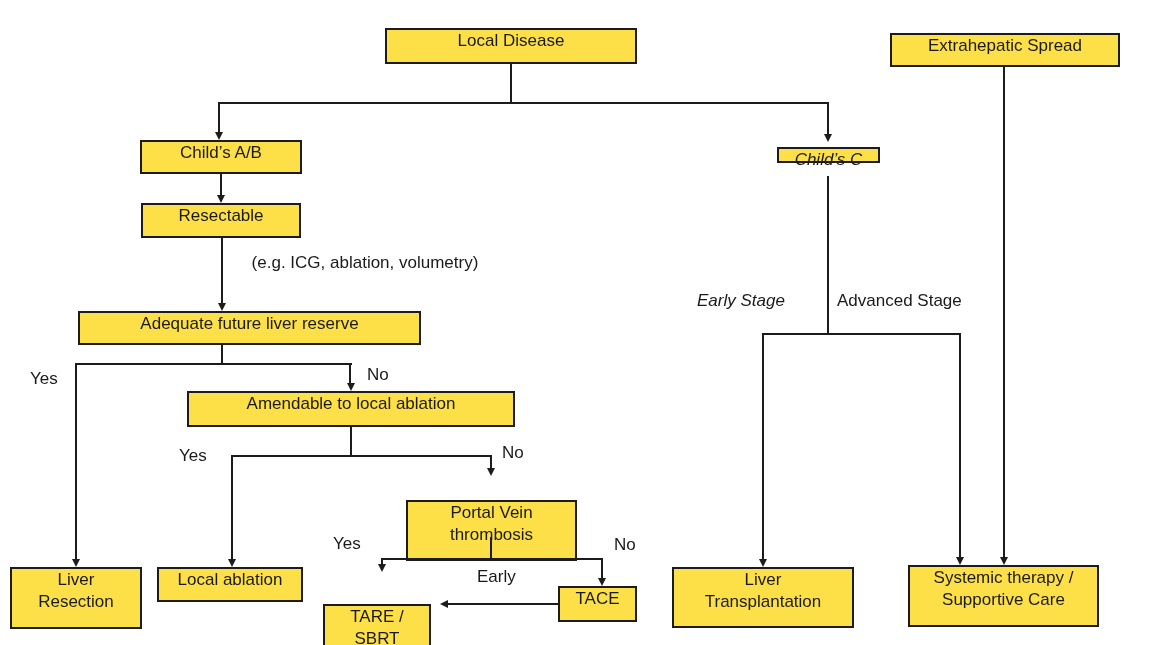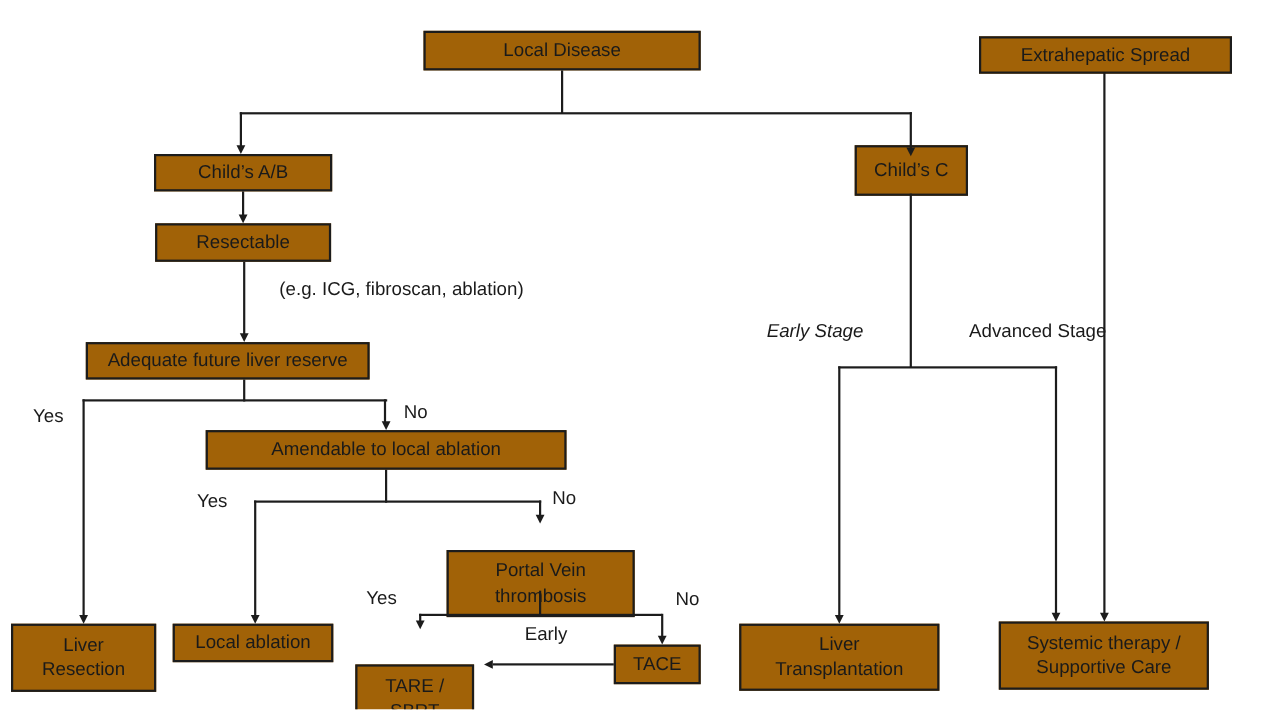--- a/index.html
+++ b/index.html
@@ -8,23 +8,23 @@
     width:1168px;height:645px;
     background:#ffffff;
     font-family:"Liberation Sans",sans-serif;
     color:#1a1a1a;
     overflow:hidden;
   }
   .box{
     position:absolute;
     box-sizing:border-box;
     border:2px solid #1c1c1c;
-    background:#a16207;
+    background:#fde047;
     display:flex;flex-direction:column;
-    align-items:center;justify-content:center;
+    align-items:center;
     text-align:center;
     font-size:17px;line-height:1.3;
   }
   .ln{position:absolute;background:#1c1c1c;}
   .lbl{position:absolute;font-size:17px;white-space:nowrap;}
   .lbl-center{text-align:center;white-space:normal;}
   .ah{position:absolute;width:0;height:0;}
   .ah-down{border-left:4px solid transparent;border-right:4px solid transparent;border-top:8px solid #1c1c1c;}
   .ah-left{border-top:4px solid transparent;border-bottom:4px solid transparent;border-right:8px solid #1c1c1c;}
 </style>
@@ -42,21 +42,21 @@
   </div>
 
   <div class="box" style="left:140px;top:140px;width:162px;height:34px;">
     <span>Child’s A/B</span>
   </div>
 
   <div class="box" style="left:141px;top:203px;width:160px;height:35px;">
     <span>Resectable</span>
   </div>
 
-  <div class="box" style="left:78px;top:311px;width:258px;height:34px;">
+  <div class="box" style="left:78px;top:311px;width:343px;height:34px;">
     <span>Adequate future liver reserve</span>
   </div>
 
   <div class="box" style="left:187px;top:391px;width:328px;height:36px;">
     <span>Amendable to local ablation</span>
   </div>
 
   <div class="box" style="left:406px;top:476px;width:171px;height:61px;margin-top:24px;">
     <span>Portal Vein</span>
     <span>thrombosis</span>
@@ -73,51 +73,51 @@
 
   <div class="box" style="left:323px;top:604px;width:108px;height:63px;">
     <span>TARE /</span>
     <span>SBRT</span>
   </div>
 
   <div class="box" style="left:558px;top:586px;width:79px;height:36px;">
     <span>TACE</span>
   </div>
 
-  <div class="box" style="left:777px;top:132px;width:103px;height:46px;">
+  <div class="box" style="left:777px;top:147px;width:103px;height:16px;font-style:italic;">
     <span>Child’s C</span>
   </div>
 
   <div class="box" style="left:672px;top:567px;width:182px;height:61px;">
     <span>Liver</span>
     <span>Transplantation</span>
   </div>
 
   <div class="box" style="left:908px;top:565px;width:191px;height:62px;">
     <span>Systemic therapy /</span>
     <span>Supportive Care</span>
   </div>
 
   <div class="lbl lbl-center" style="left:215px;top:252px;width:300px;line-height:21px;">
-    <div>(e.g. ICG, fibroscan, ablation)</div>
+    <div>(e.g. ICG, ablation, volumetry)</div>
   </div>
 
   <div class="lbl" style="left:30px;top:369px;">Yes</div>
   <div class="lbl" style="left:367px;top:365px;">No</div>
 
   <div class="lbl" style="left:179px;top:446px;">Yes</div>
   <div class="lbl" style="left:502px;top:443px;">No</div>
 
   <div class="lbl" style="left:333px;top:534px;">Yes</div>
   <div class="lbl" style="left:614px;top:535px;">No</div>
 
   <div class="lbl" style="left:477px;top:567px;">Early</div>
 
   <div class="lbl" style="left:697px;top:291px;font-style:italic;">Early Stage</div>
-  <div class="lbl" style="left:881px;top:291px;">Advanced Stage</div>
+  <div class="lbl" style="left:837px;top:291px;">Advanced Stage</div>
 
   <i class="ln" style="left:510px;top:64px;width:2px;height:39px;"></i>
   <i class="ln" style="left:218px;top:102px;width:611px;height:2px;"></i>
   <i class="ln" style="left:218px;top:102px;width:2px;height:32px;"></i>
   <i class="ln" style="left:827px;top:102px;width:2px;height:33px;"></i>
   <i class="ln" style="left:220px;top:174px;width:2px;height:22px;"></i>
   <i class="ln" style="left:221px;top:238px;width:2px;height:66px;"></i>
   <i class="ln" style="left:221px;top:345px;width:2px;height:20px;"></i>
   <i class="ln" style="left:75px;top:363px;width:277px;height:2px;"></i>
   <i class="ln" style="left:75px;top:363px;width:2px;height:197px;"></i>

